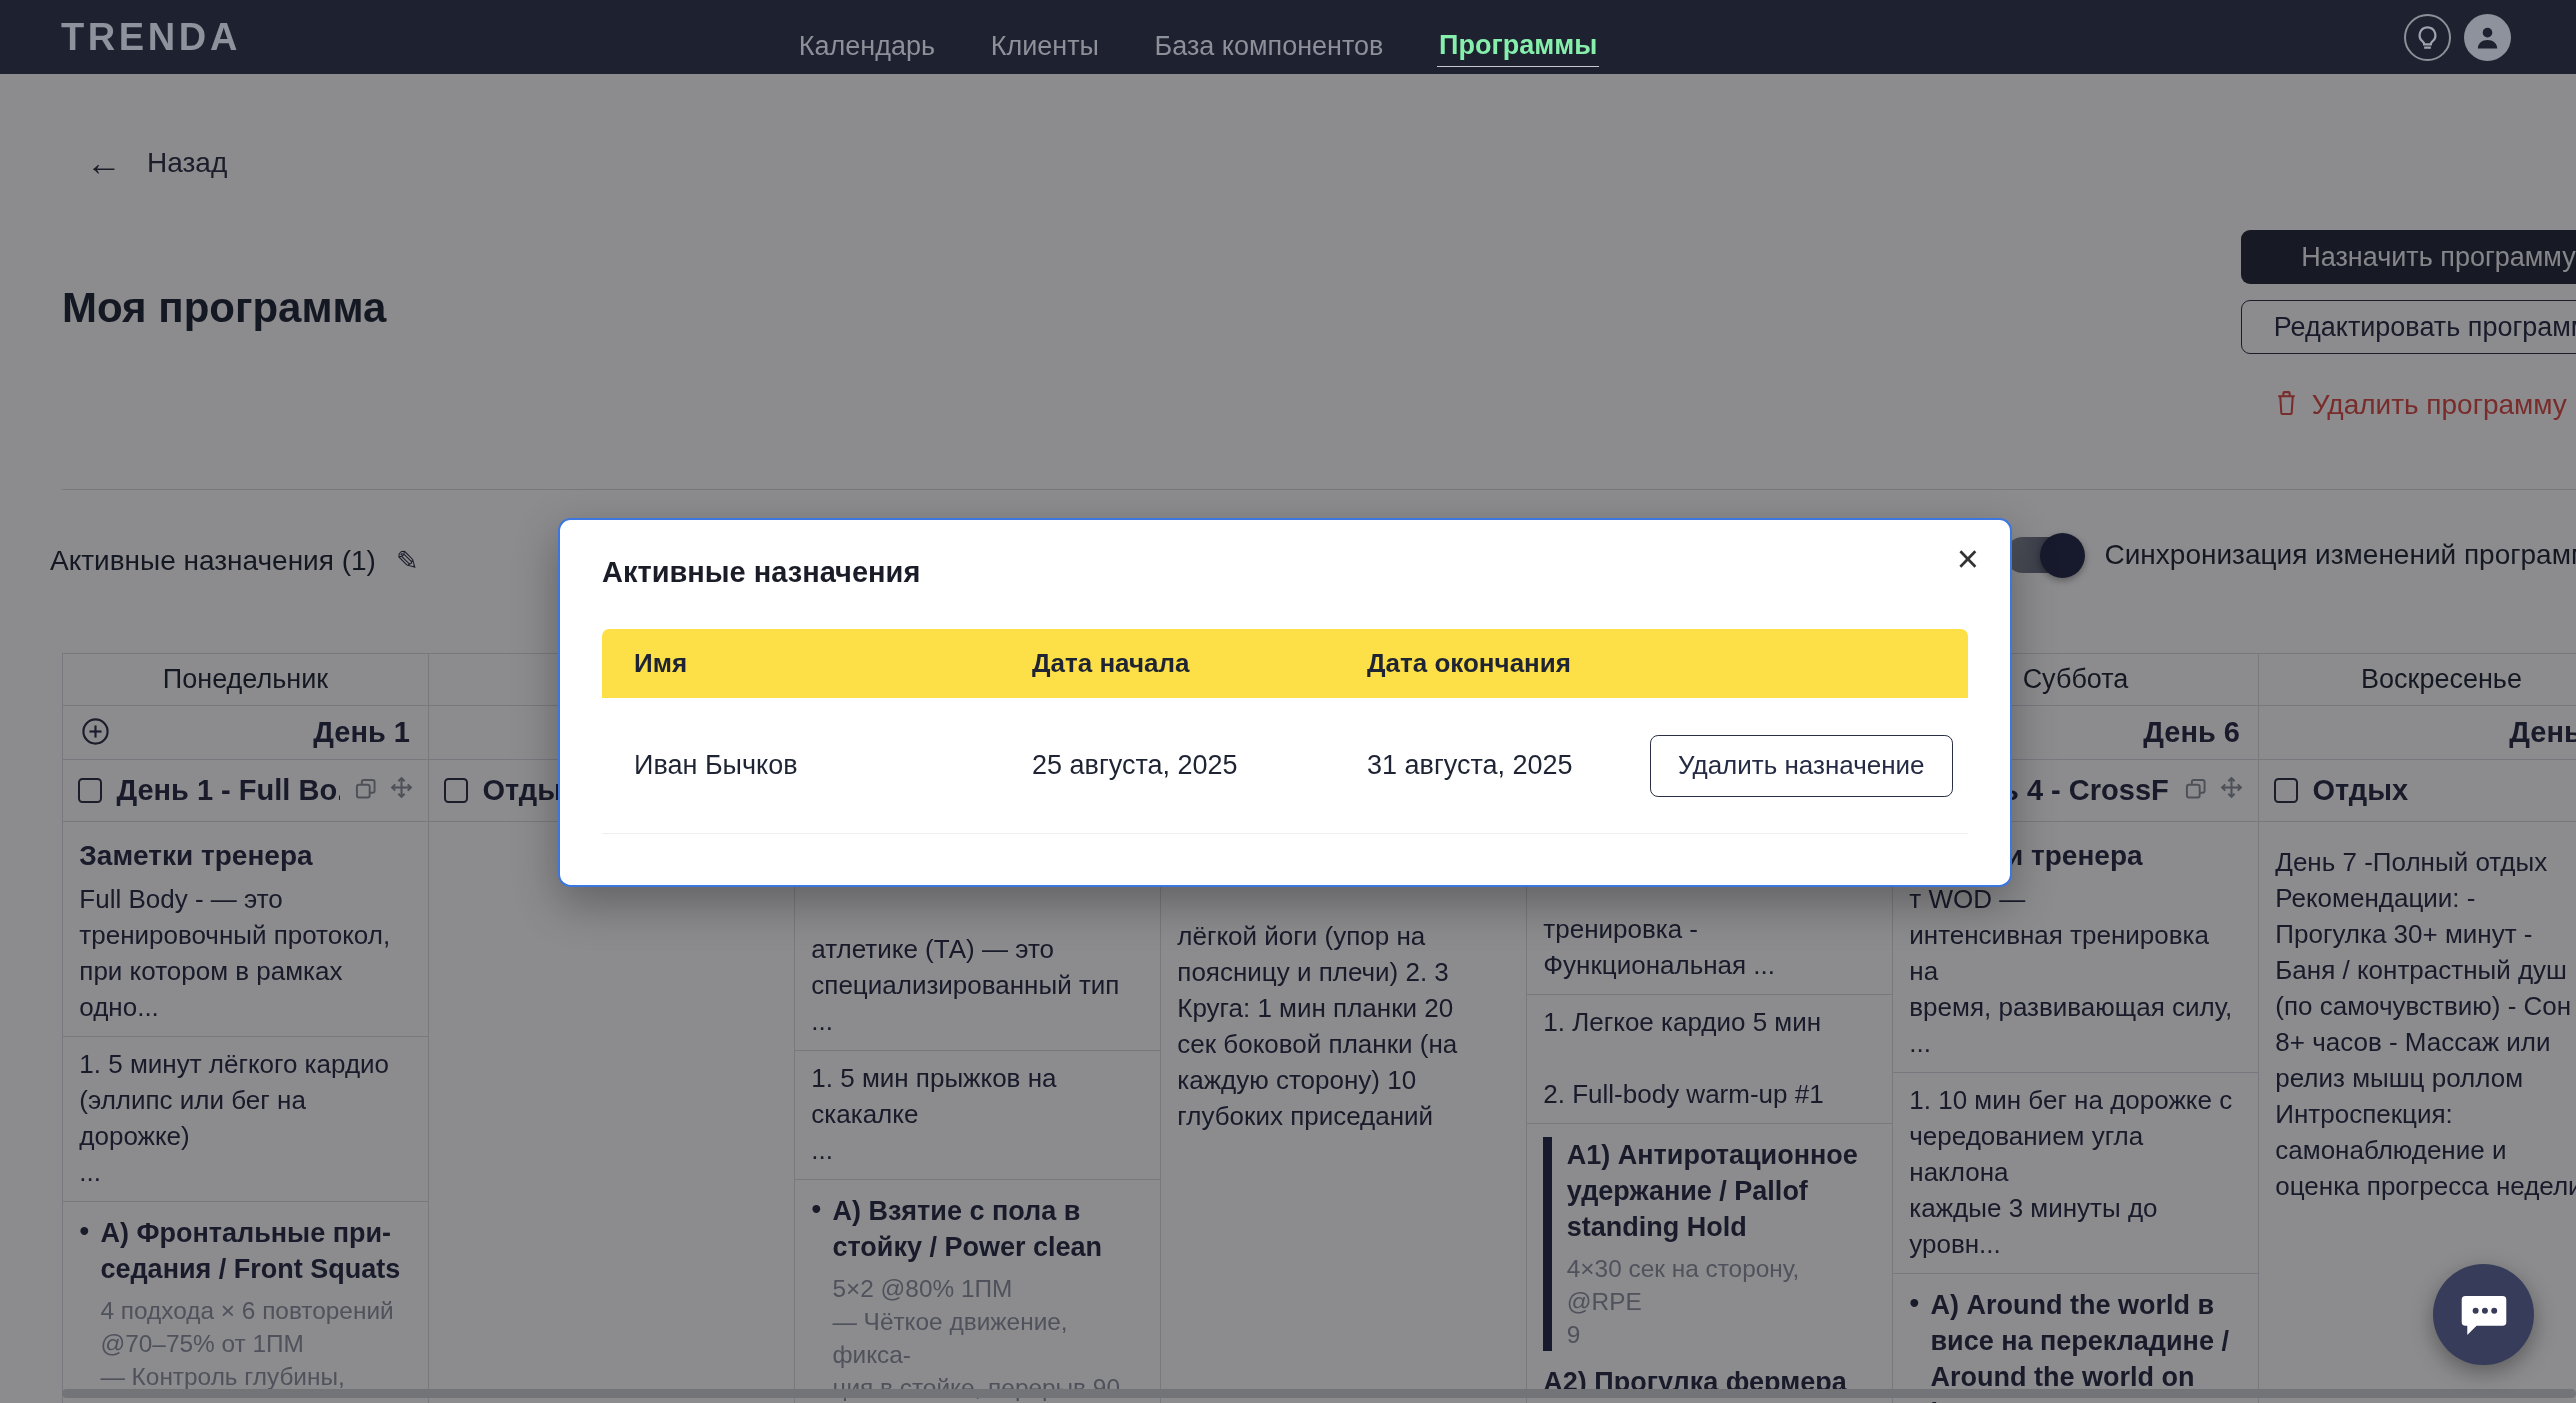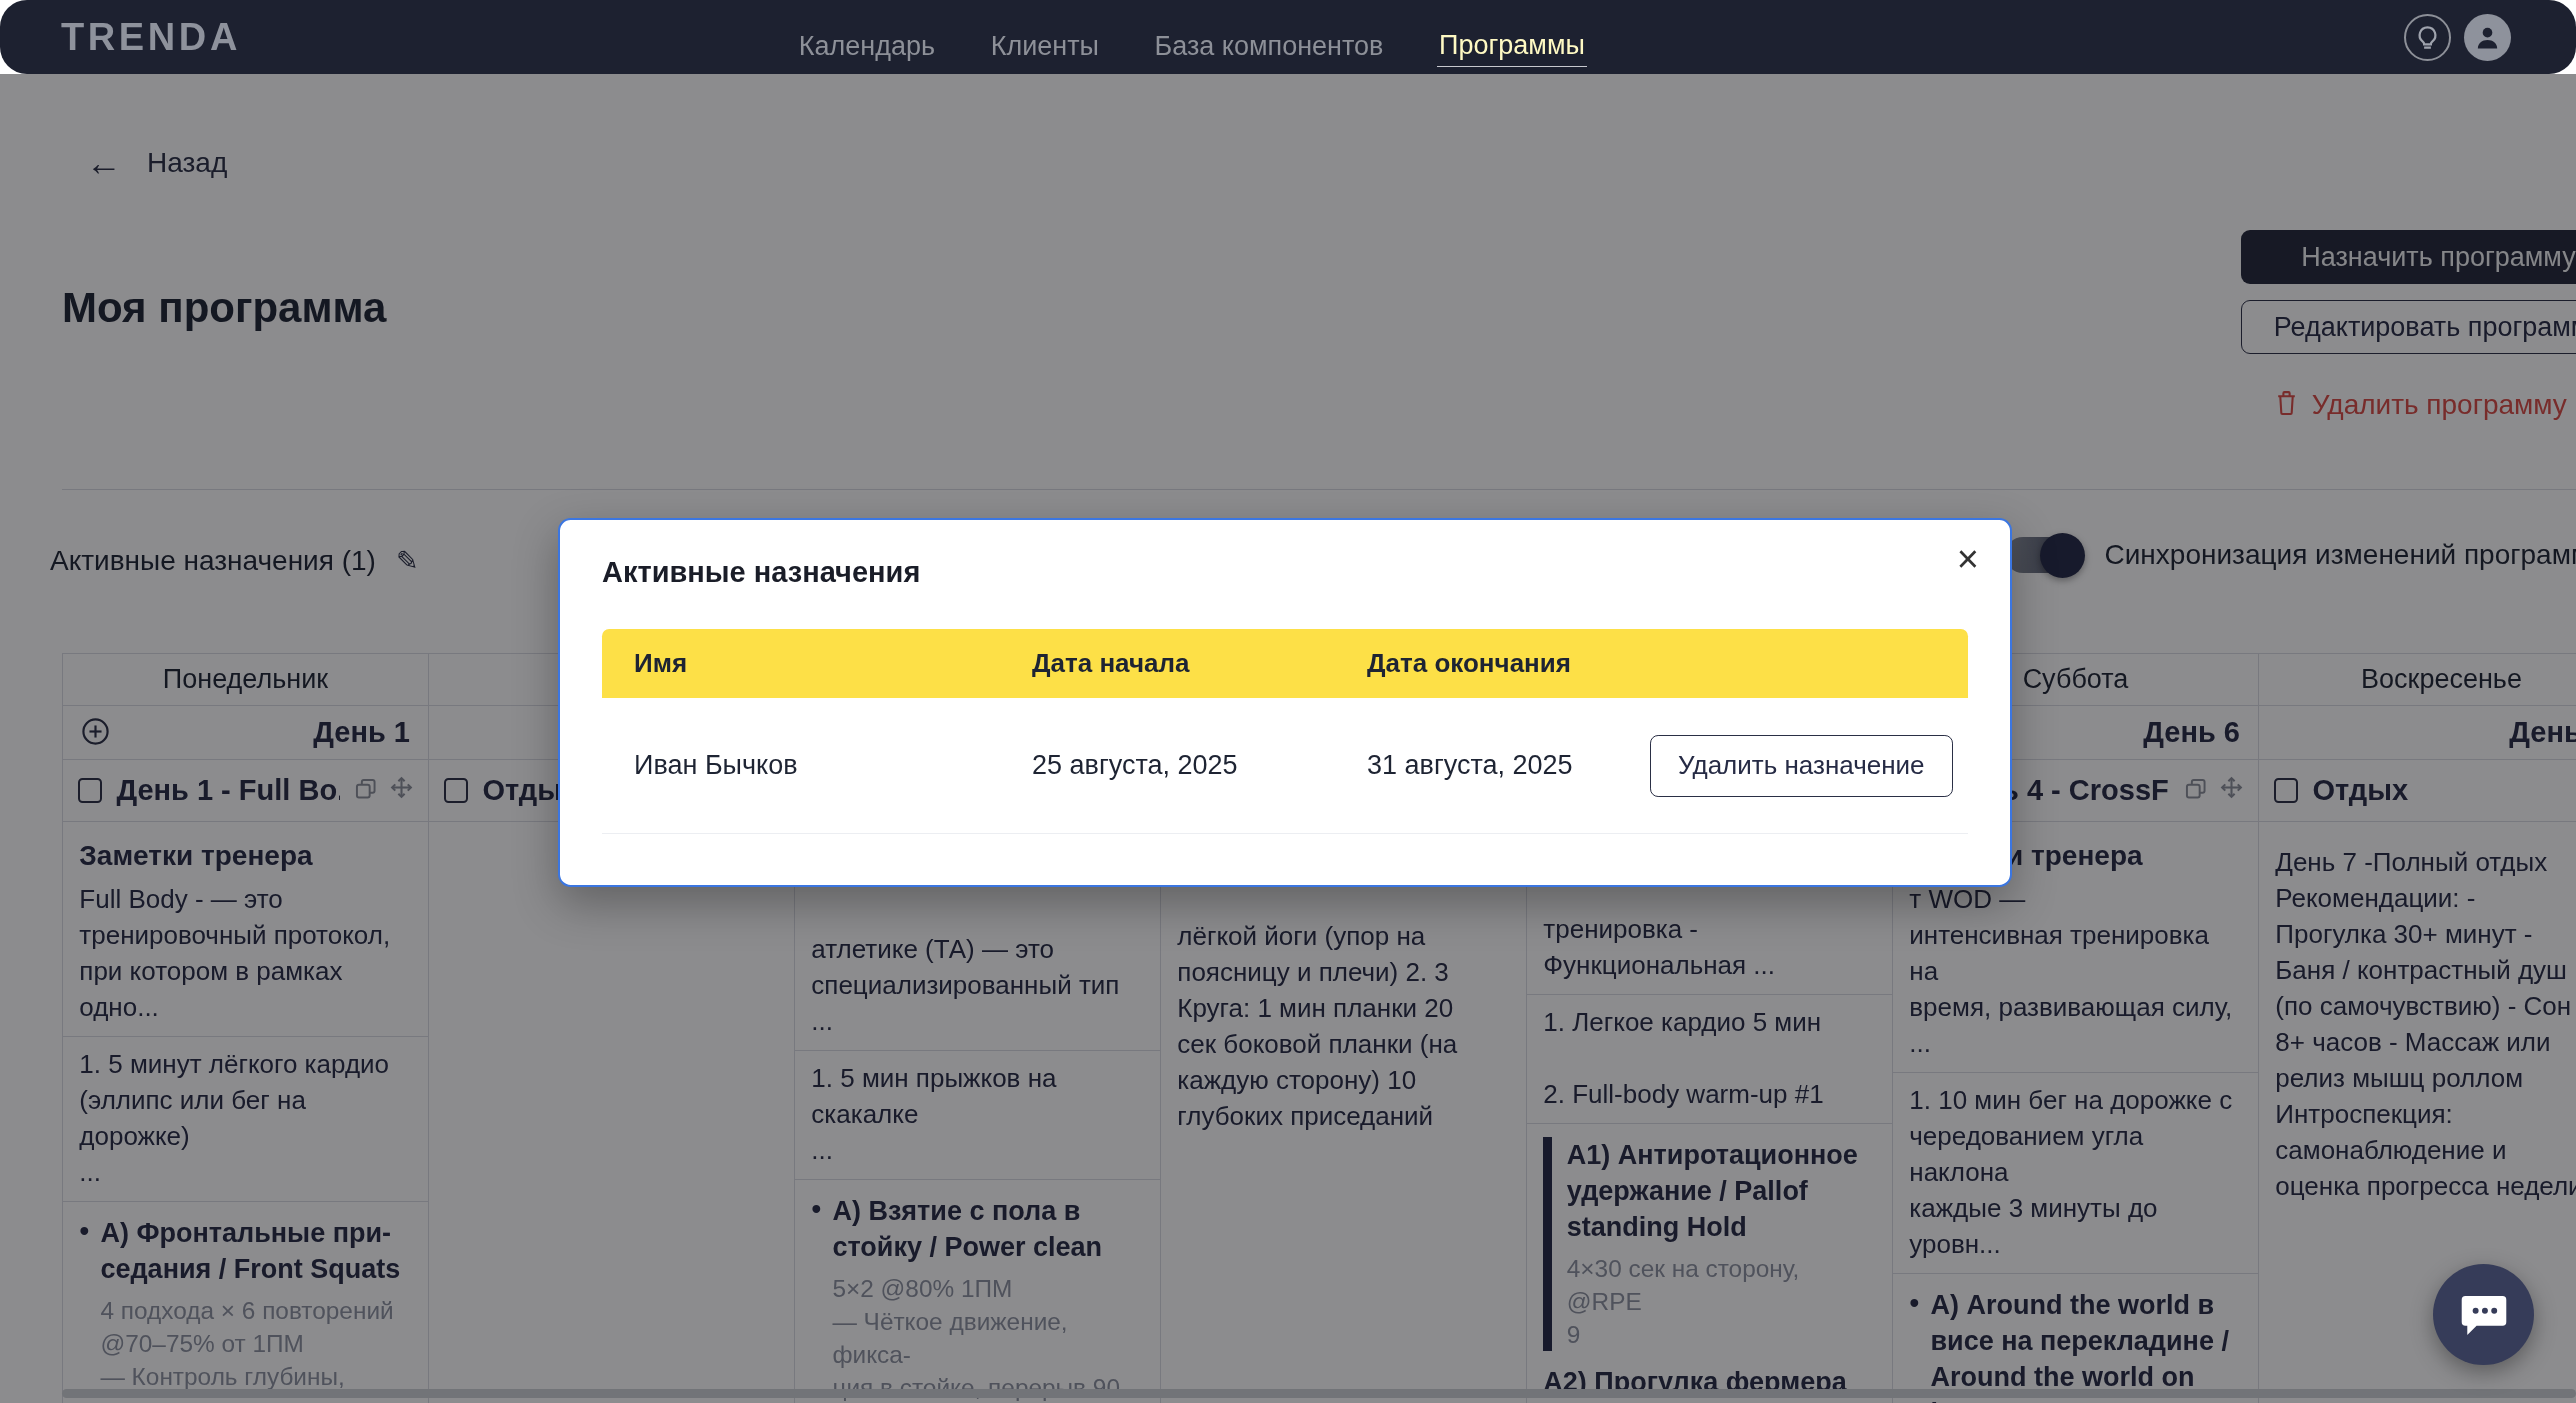--- a/index.html
+++ b/index.html
@@ -7,27 +7,27 @@
     --line:#d9dbe2; --navy:#232739; --red:#d94a44; --blue:#3b76e1;
   }
   *{box-sizing:border-box; margin:0; padding:0;}
   html,body{width:2576px; height:1404px;}
   body{
     position:relative; overflow:hidden; background:#ffffff;
     font-family:"Liberation Sans", sans-serif; color:var(--ink2);
   }
   
   .topnav{position:absolute; left:0; top:0; width:2576px; height:74px;
-    background:var(--navbg); display:flex; align-items:center; z-index:50;border-radius:27px;}
+    background:var(--navbg); display:flex; align-items:center; z-index:50;}
   .logo{position:absolute; left:61px; top:16.3px; font-size:38px; font-weight:800;
     letter-spacing:3.6px; color:#8e929c;}
   .nav-links{position:absolute; left:797px; top:0; height:92px; display:flex;
     align-items:center; gap:52px;}
   .nav-link{font-size:27px; color:#8d9098; cursor:pointer; padding:5.4px 1.8px;}
-  .nav-link.active{color:#fef9c3; border-bottom:1.8px solid #c6c8ce; }
+  .nav-link.active{color:#86efac; border-bottom:1.8px solid #c6c8ce; font-weight:bold;}
   .nav-icons{position:absolute; right:65px; top:13.6px; display:flex; gap:12.7px;}
   .icbtn{width:47px; height:47px; border-radius:50%; display:flex; align-items:center;
     justify-content:center;}
   .icbtn.bulb{border:2.7px solid #8d9098;}
   .icbtn.avatar{background:#8e929c;}
   
   .page{position:absolute; left:0; top:74px; width:2576px; height:1330px; background:#fff;}
   .back-row{position:absolute; left:86px; top:71px; display:flex; align-items:center; gap:25px;
     color:#2a2f45; cursor:pointer;}
   .back-arrow{font-size:36px; font-weight:700; line-height:1;}

